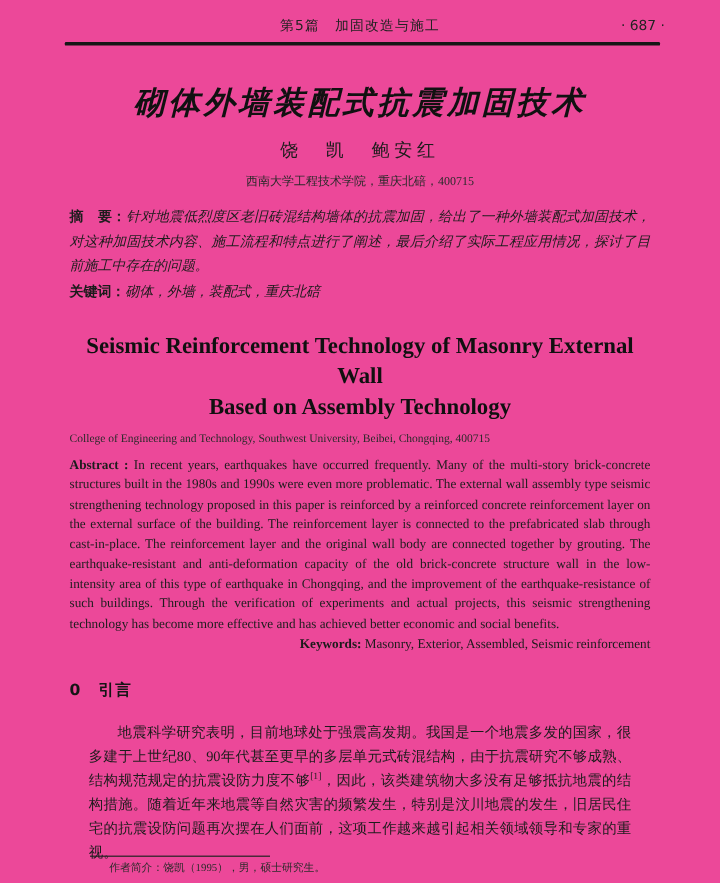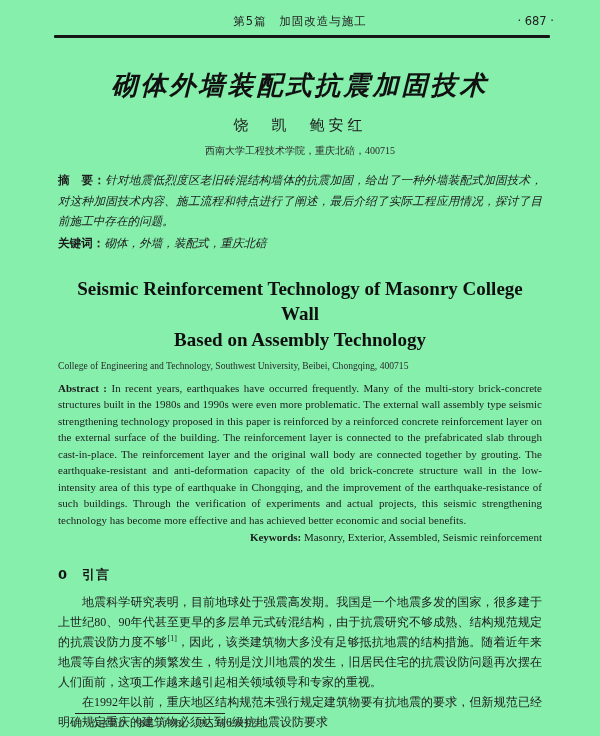--- a/index.html
+++ b/index.html
@@ -1,20 +1,20 @@
 <!DOCTYPE html>
 <html><head>
 <meta charset="utf-8">
 <style>
   html,body{margin:0;padding:0;background:#e9e9e6;}
   .page{
     position:relative;
     width:600px;height:736px;
     margin:0 auto;
-    background:#86efac;
+    background:#ec4899;
     color:#1b1b1b;
     font-family:"Liberation Serif","DejaVu Serif",serif;
     overflow:hidden;
     box-sizing:border-box;
     padding:14px 58px 0 58px;
   }
   
   .header{position:relative;height:17px;font-family:"DejaVu Sans",sans-serif;}
   .chapter{display:block;text-align:center;font-size:11.5px;letter-spacing:1px;color:#222;}
   .pagenum{position:absolute;right:-12px;top:0;font-size:11.5px;color:#222;}
@@ -39,21 +39,21 @@
   .authors-en{margin-top:7px;text-align:center;font-size:14px;color:#1c1c1c;}
   .affil-en{margin-top:7px;text-align:left;font-size:9.6px;color:#2a2a2a;}
   .abstract-en{margin:9px 0 0 0;font-size:11px;line-height:1.5;text-align:justify;color:#1d1d1d;}
   .lbl-en{font-weight:bold;}
   .keywords-en{margin:1px 0 0 0;font-size:11px;line-height:1.5;text-align:right;}
   
   .sec-heading{
     margin:20px 0 8px 0;font-family:"DejaVu Sans",sans-serif;
     font-weight:bold;font-size:13px;letter-spacing:1px;color:#151515;
   }
-  .body-p{margin:0;font-size:12px;line-height:1.67;text-align:justify;text-indent:2em;color:#1c1c1c;}
+  .body-p{margin:16px;font-size:12px;line-height:1.67;text-align:justify;text-indent:2em;color:#1c1c1c;}
   .body-p sup{font-size:8px;line-height:0;}
   
   .footnote{position:absolute;left:75px;right:58px;bottom:6px;}
   .footnote-rule{width:150px;height:1.5px;background:#222;}
   .footnote-text{margin-top:3px;padding-left:16px;font-size:9px;color:#2b2b2b;}
 </style>
 </head>
 <body>
 
 <div class="page">
@@ -68,21 +68,21 @@
 
   <div class="authors-zh">饶　凯　鲍安红</div>
 
   <div class="affil-zh">西南大学工程技术学院，重庆北碚，400715</div>
 
   <p class="abstract-zh"><span class="lbl-zh">摘　要：</span><span class="body-k">针对地震低烈度区老旧砖混结构墙体的抗震加固，给出了一种外墙装配式加固技术，对这种加固技术内容、施工流程和特点进行了阐述，最后介绍了实际工程应用情况，探讨了目前施工中存在的问题。</span></p>
 
   <p class="keywords-zh"><span class="lbl-zh">关键词：</span><span class="body-k">砌体，外墙，装配式，重庆北碚</span></p>
 
   <div class="title-en">
-    <div>Seismic Reinforcement Technology of Masonry College Wall</div>
+    <div>Seismic Reinforcement Technology of Masonry External Wall</div>
     <div>Based on Assembly Technology</div>
   </div>
 
 
   <div class="affil-en">College of Engineering and Technology, Southwest University, Beibei, Chongqing, 400715</div>
 
   <p class="abstract-en"><span class="lbl-en">Abstract : </span><span>In recent years, earthquakes have occurred frequently. Many of the multi-story brick-concrete structures built in the 1980s and 1990s were even more problematic. The external wall assembly type seismic strengthening technology proposed in this paper is reinforced by a reinforced concrete reinforcement layer on the external surface of the building. The reinforcement layer is connected to the prefabricated slab through cast-in-place. The reinforcement layer and the original wall body are connected together by grouting. The earthquake-resistant and anti-deformation capacity of the old brick-concrete structure wall in the low-intensity area of this type of earthquake in Chongqing, and the improvement of the earthquake-resistance of such buildings. Through the verification of experiments and actual projects, this seismic strengthening technology has become more effective and has achieved better economic and social benefits.</span></p>
 
   <p class="keywords-en"><span class="lbl-en">Keywords: </span><span>Masonry, Exterior, Assembled, Seismic reinforcement</span></p>
 

